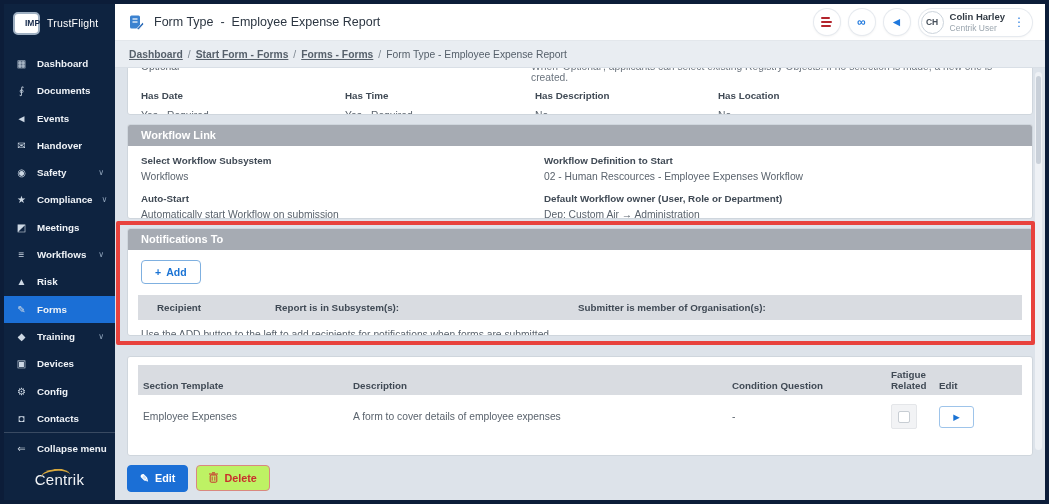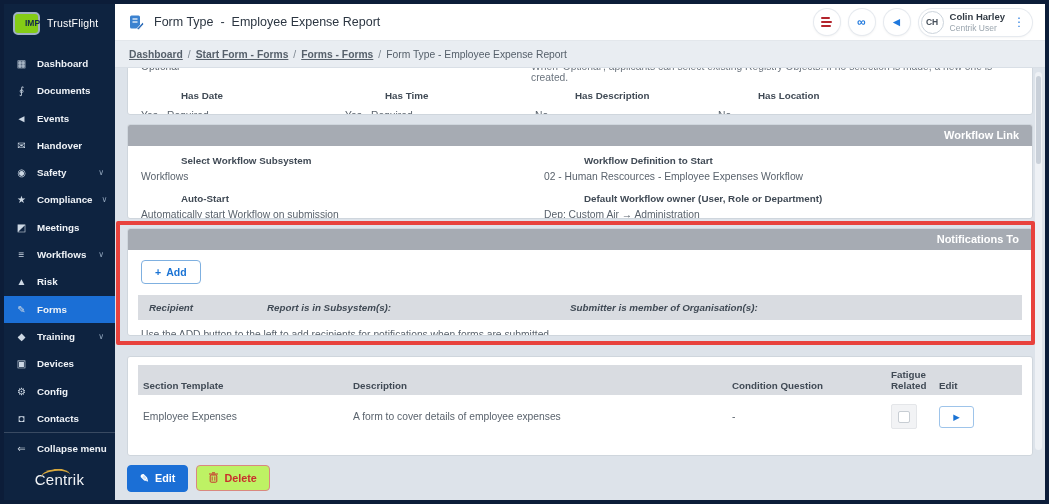--- a/index.html
+++ b/index.html
@@ -3,21 +3,21 @@
 <meta charset="utf-8">
 <style>
   * { margin:0; padding:0; box-sizing:border-box; }
   body { font-family:"Liberation Sans", sans-serif; background:#fff; }
   .frame { width:1049px; height:504px; background:#0c1d39; padding:4px; position:relative; overflow:hidden; }
   .app { display:flex; width:100%; height:100%; background:#dde3ea; overflow:hidden; }
 
   
   .sidebar { width:111px; flex-shrink:0; background:#0e2340; color:#fff; display:flex; flex-direction:column; }
   .brand-row { height:40px; display:flex; align-items:center; gap:7px; padding:0 9px; }
-  .imp-logo { width:27px; height:23px; background:#84cc16; border:2px solid #9fb0c2; border-radius:5px;
+  .imp-logo { width:27px; height:23px; background:#ffffff; border:2px solid #9fb0c2; border-radius:5px;
               color:#13284a; font-size:8.5px; font-weight:bold; display:flex; align-items:center; justify-content:center;padding-left:12px; }
   .brand-name { font-size:10.5px; font-weight:normal; letter-spacing:.2px; }
   .nav { flex:1; padding-top:7px; }
   .nav-item { height:27.3px; display:flex; align-items:center; gap:9px; padding:0 11px; cursor:pointer; }
   .nav-item.active { background:#1b6fd6; }
   .nicon { width:13px; text-align:center; font-size:10px; color:#cdd8e4; flex-shrink:0; }
   .nlabel { font-size:9.8px; font-weight:600; color:#eef2f7; white-space:nowrap; }
   .chev { margin-left:auto; font-size:8px; color:#8fa3ba; }
   .side-bottom { border-top:1px solid rgba(255,255,255,.18); }
   .collapse-row { height:30px; display:flex; align-items:center; gap:9px; padding:0 11px; cursor:pointer; }
@@ -49,43 +49,43 @@
   .kebab { color:#2a7de1; font-size:12px; padding-left:2px; }
 
   .breadcrumb-bar { height:27px; background:#e9edf2; border-bottom:1px solid #d9dfe6; display:flex; align-items:center;
                     gap:5px; padding:0 14px; font-size:10.3px; color:#56606b; }
   .crumb-link { text-decoration:underline; font-weight:600; cursor:pointer; }
   .crumb-sep { color:#7b858f; }
   .crumb-current { color:#56606b; }
 
   .content { flex:1; background:#dde3ea; padding:0 12px; overflow:hidden; position:relative; }
   .card { background:#fff; border:1px solid #cfd6dd; border-radius:3px; overflow:hidden; }
-  .sec-head { background:#a6abb3; color:#fff; font-size:11px; font-weight:bold; padding:4px 13px; height:21px;text-align:right; }
+  .sec-head { background:#a6abb3; color:#fff; font-size:11px; font-weight:bold; padding:4px 13px; height:21px; }
 
   
   .card-details { margin-top:-10px; height:57px; margin-bottom:9px; }
   .registry-row { display:grid; grid-template-columns:390px 1fr; padding:2px 13px 0; font-size:10.3px; color:#5a636d; }
   .registry-hint { color:#6a737d; }
   .fields4 { display:grid; grid-template-columns:204px 190px 183px 1fr; padding:7px 13px 0; }
-  .flabel { font-size:9.8px; font-weight:bold; color:#404a55; margin-bottom:9px;margin-left:40px; }
+  .flabel { font-size:9.8px; font-weight:bold; color:#404a55; margin-bottom:9px; }
   .fvalue { font-size:10.3px; color:#5a636d; }
 
   
   .card-workflow { height:95px; margin-bottom:9px; }
   .fields2 { display:grid; grid-template-columns:403px 1fr; row-gap:11px; padding:9px 13px; }
   .fields2 .flabel { margin-bottom:5px; }
 
   
   .card-notif { height:108px; margin-bottom:20px; }
   .add-btn { display:inline-flex; align-items:center; gap:5px; margin:10px 0 0 13px; padding:5px 13px;
              background:#fff; border:1px solid #7fb0e0; border-radius:4px; color:#1a73d4;
              font-size:10.5px; font-weight:600; cursor:pointer; }
   .tbl { margin:0 10px; }
   .notif-head { display:grid; grid-template-columns:118px 303px 1fr; background:#d9dce1; margin-top:11px;
-                padding:7px 11px; font-size:9.8px; font-weight:bold; color:#404a55;font-style:italic; }
+                padding:7px 19px; font-size:9.8px; font-weight:bold; color:#404a55; }
   .notif-hint { padding:9px 13px; font-size:10.3px; color:#5a636d; }
 
   
   .card-sections { height:100px; }
   .sections-head { display:grid; grid-template-columns:210px 379px 159px 48px 1fr; background:#d9dce1; margin-top:8px;
                    padding:4px 5px; font-size:9.8px; font-weight:bold; color:#404a55; align-items:end; min-height:29px; }
   .sections-row { display:grid; grid-template-columns:210px 379px 159px 48px 1fr; padding:9px 5px; align-items:center;
                   font-size:10.3px; color:#5a636d; }
   .cb-outer { width:26px; height:25px; background:#f2f3f5; border:1px solid #e4e6e9; border-radius:2px;
               display:flex; align-items:center; justify-content:center; cursor:pointer; }

